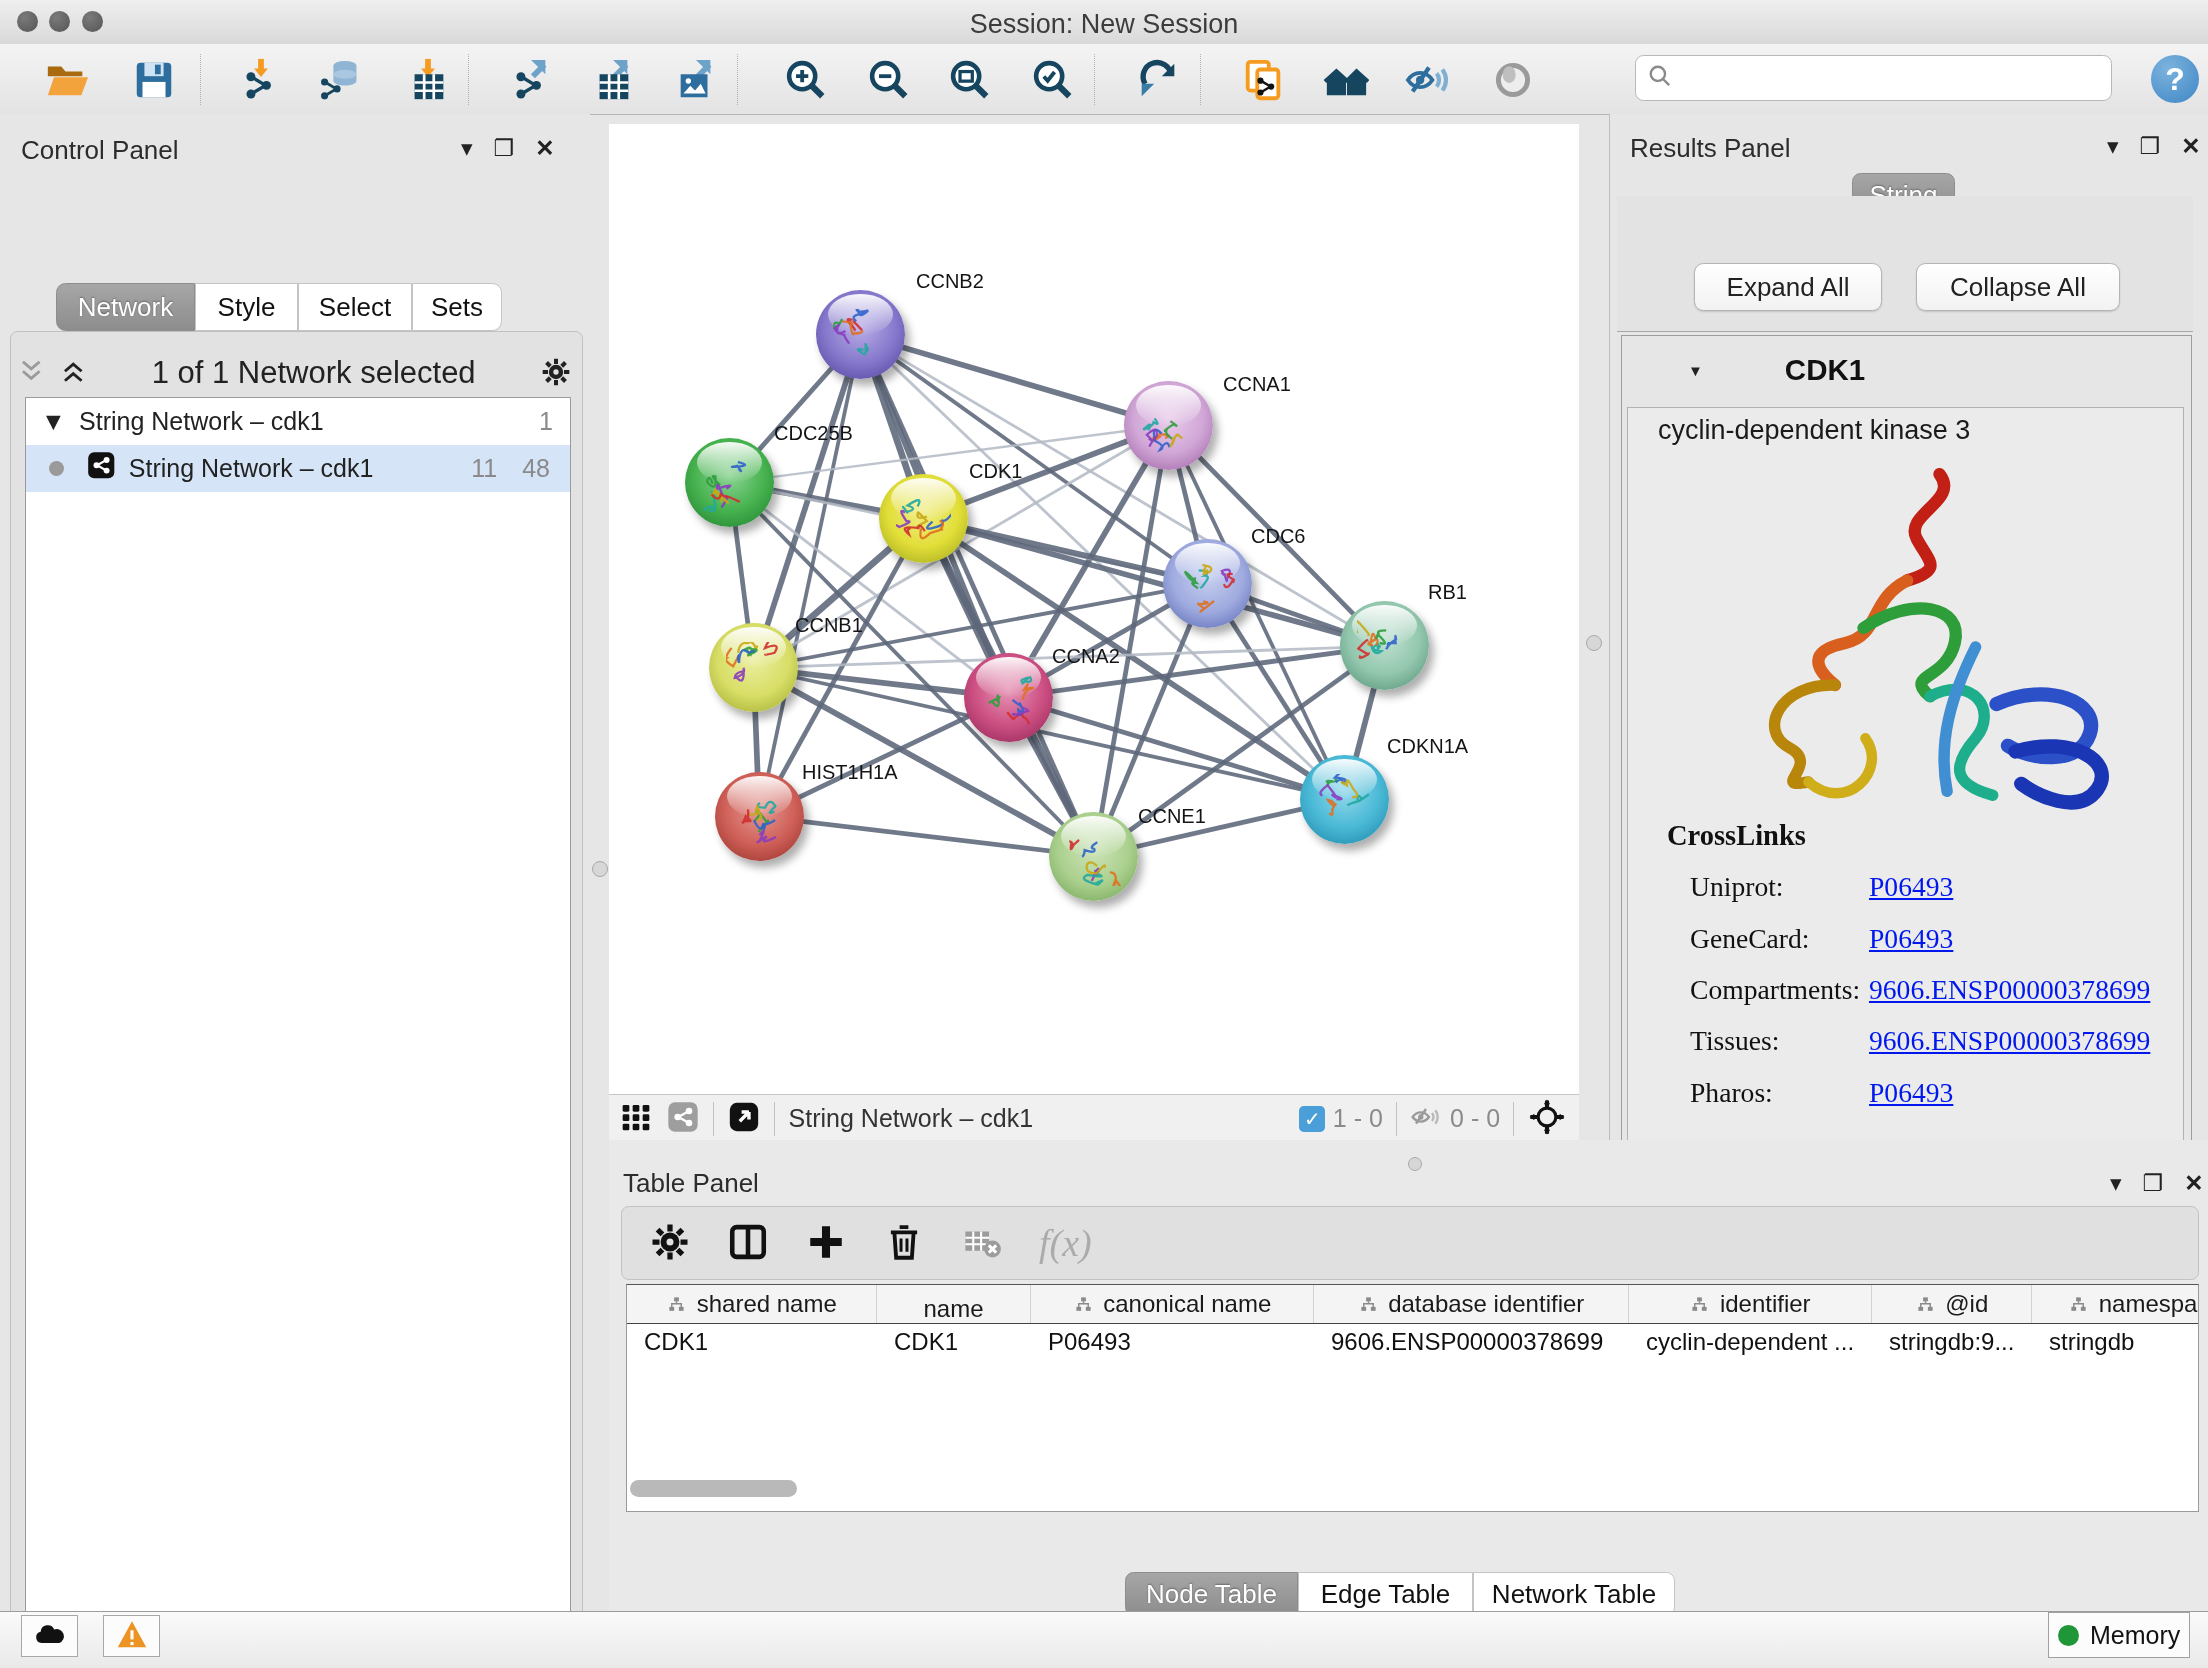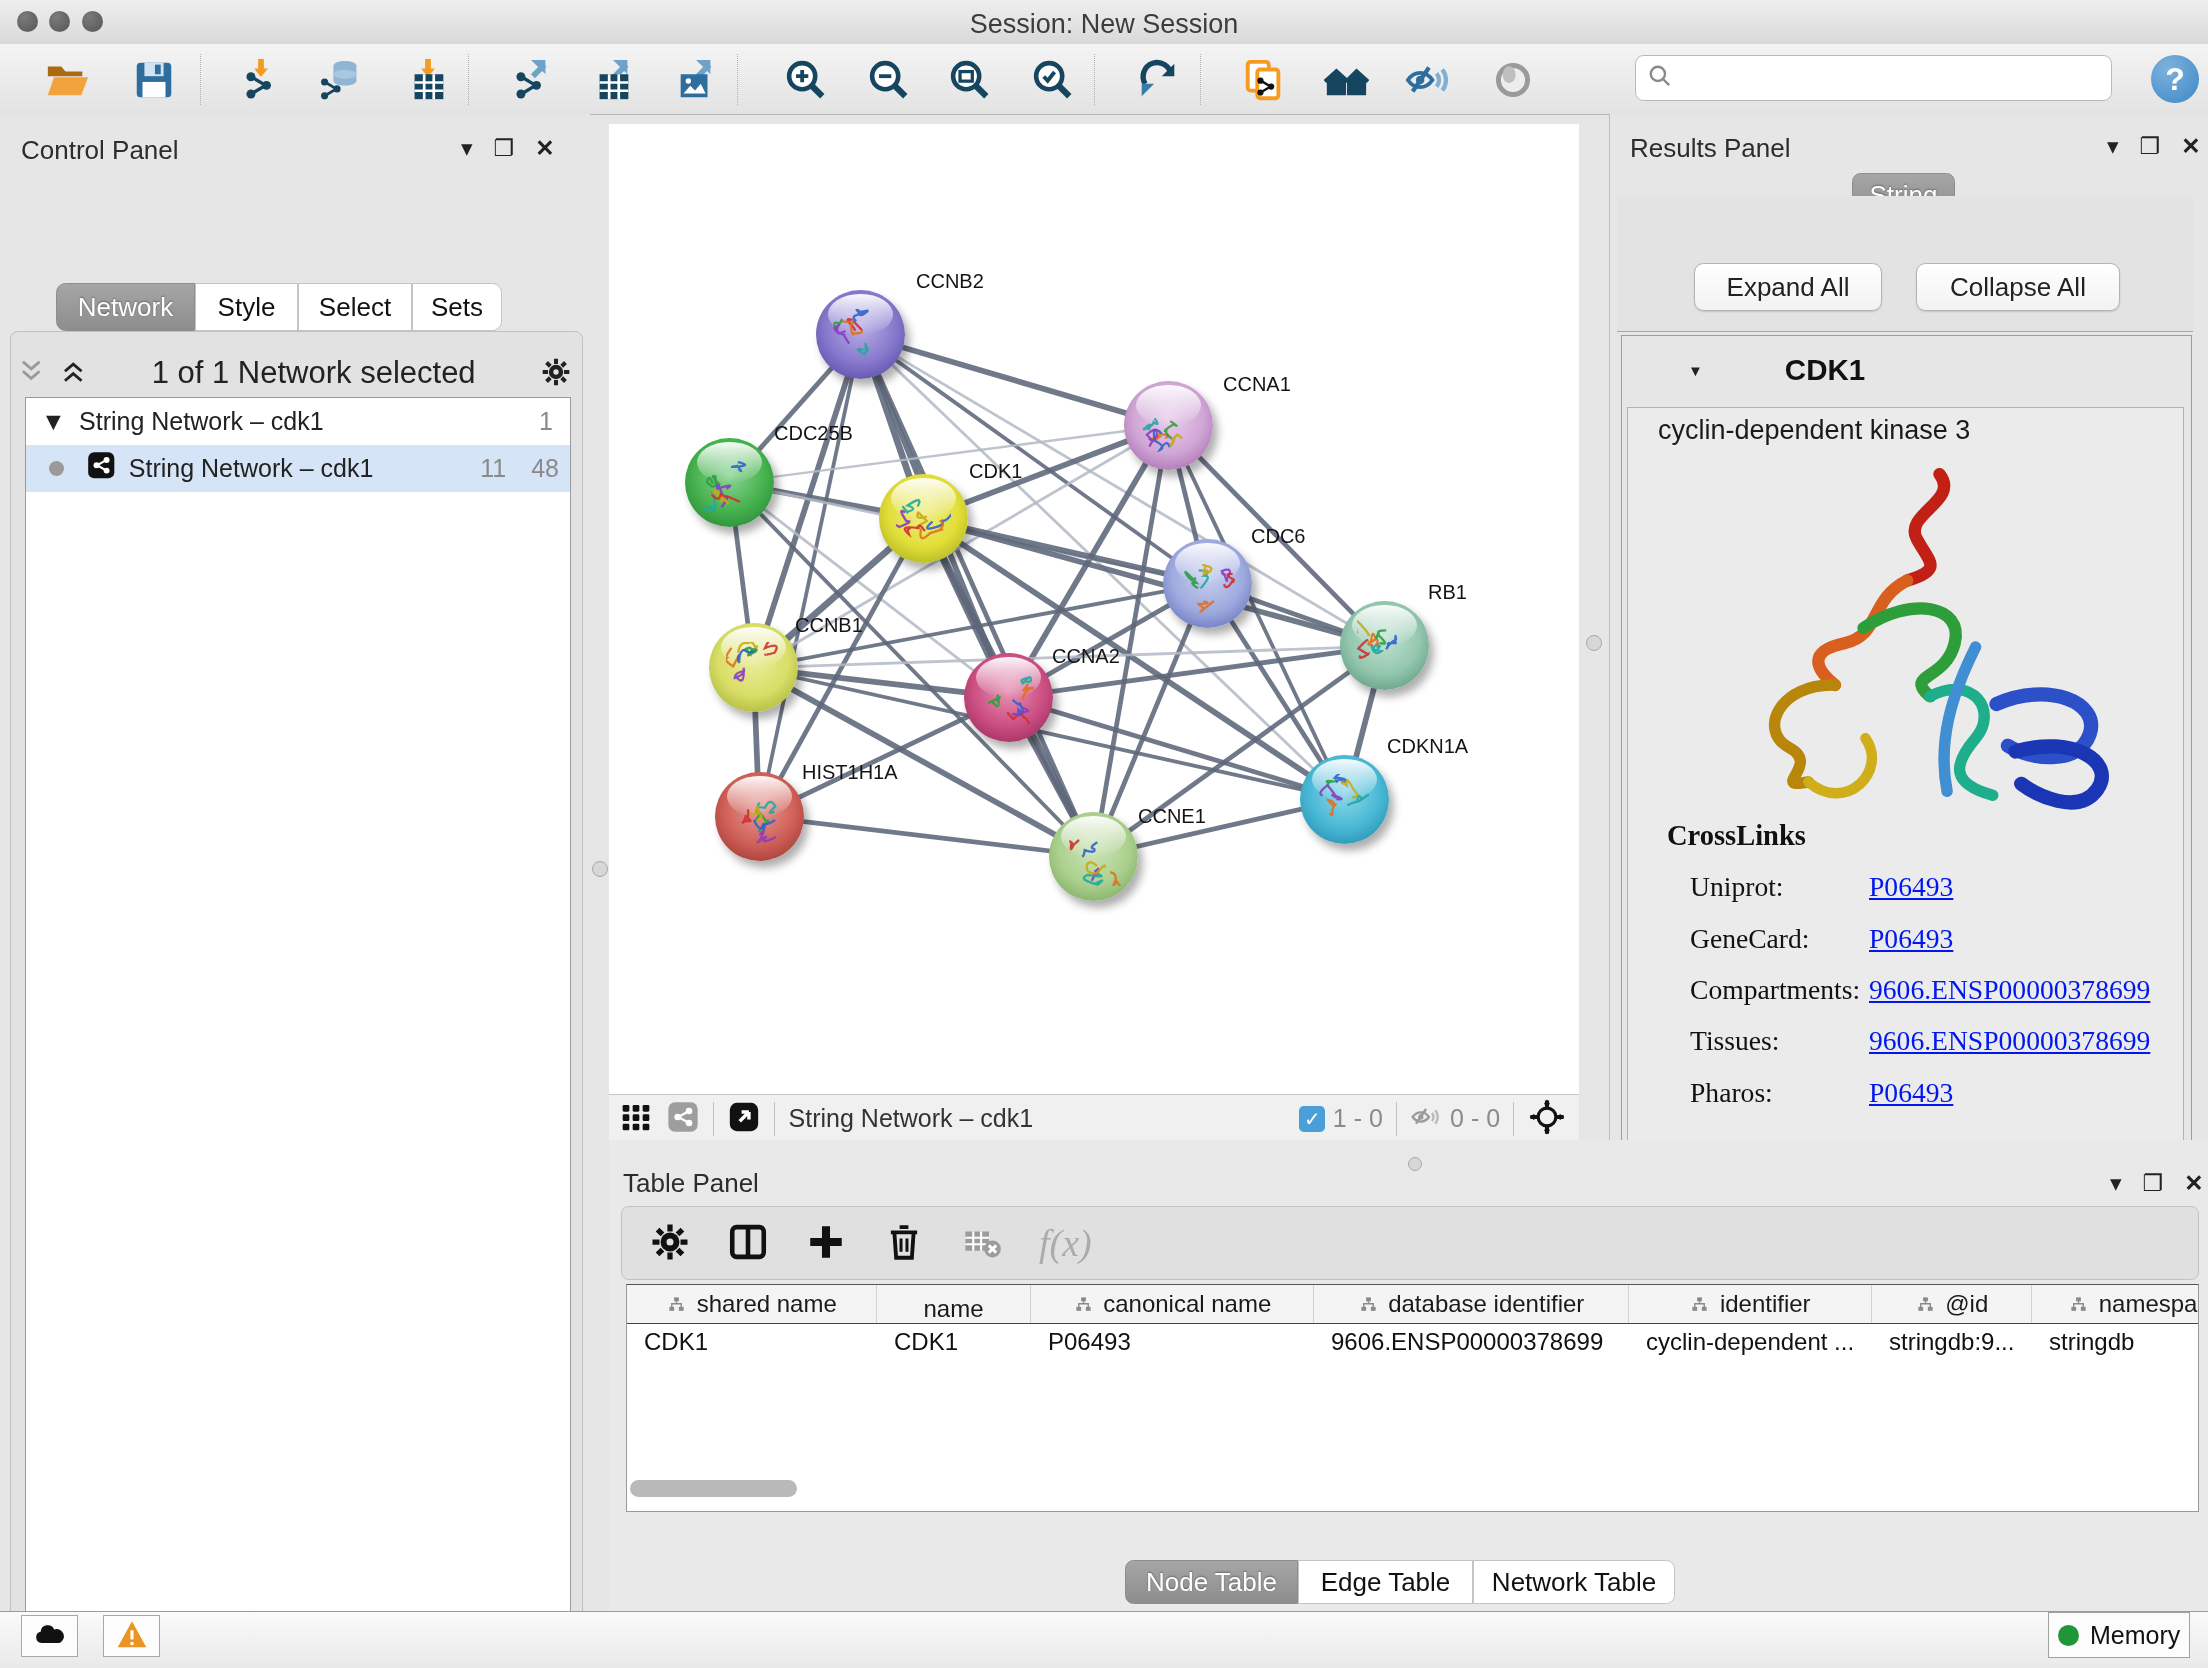--- a/index.html
+++ b/index.html
@@ -75,21 +75,21 @@
   #tp-toolbar{left:621px;top:1206px;width:1578px;height:74px;background:#e0e0e0;border:1px solid #c2c2c2;border-radius:7.6px;
     display:flex;align-items:center;gap:36px;padding-left:27px;box-sizing:border-box;}
   #tp-table{left:626px;top:1284px;width:1571px;height:226px;background:#fff;border:1px solid #9a9a9a;border-top:1.9px solid #555;overflow:hidden;}
   #tp-header{display:flex;height:38px;background:#f4f4f4;border-bottom:1.9px solid #444;}
   .col-h{display:flex;align-items:center;justify-content:center;gap:9.5px;font-size:24px;color:#1a1a1a;
     border-right:1px solid #d2d2d2;box-sizing:border-box;overflow:hidden;white-space:nowrap;flex:none;}
   #tp-row{display:flex;height:36px;align-items:center;}
   .cell{font-size:24px;color:#111;padding-left:17px;box-sizing:border-box;overflow:hidden;white-space:nowrap;flex:none;}
   #tp-scroll{left:630px;top:1480px;width:167px;height:17px;border-radius:8.6px;background:#b9b9b9;}
   #tp-tabs{left:1125px;top:1560px;display:flex;}
-  #tp-tabs .tab{height:44px;}
+  #tp-tabs .tab{height:44px;margin-top:12px;}
   #tp-tabs .tab:first-child{border-radius:8.6px 0 0 8.6px;}
   #tp-tabs .tab:last-child{border-radius:0 8.6px 8.6px 0;}
   
   #status-bar{left:0;top:1611px;width:2208px;height:57px;background:linear-gradient(#fafafa,#e9e9e9);border-top:1.9px solid #9c9c9c;}
   .sb-btn{top:1615px;width:55px;height:40px;background:#fcfcfc;border:1.9px solid #a8a8a8;
     display:flex;align-items:center;justify-content:center;}
   #memory-btn{left:2048px;top:1612px;width:140px;height:44px;background:#fcfcfc;border:1.9px solid #a0a0a0;
     display:flex;align-items:center;justify-content:center;gap:11.4px;font-size:25px;color:#111;}
   #memory-dot{width:21px;height:21px;border-radius:50%;background:#1f9638;}
 </style>
@@ -333,21 +333,21 @@
               <g stroke="#fff" stroke-width="1.8">
                 <path d="M8.5 12l8-4.5M8.5 12l8 4.5"></path>
               </g>
               <circle cx="8" cy="12" r="2.5" fill="#fff"></circle>
               <circle cx="16.5" cy="7.5" r="2.5" fill="#fff"></circle>
               <circle cx="16.5" cy="16.5" r="2.5" fill="#fff"></circle>
             </svg>
         </span>
         <span style="flex:1">String Network – cdk1</span>
         <span class="count" style="margin-right:25px">11</span>
-        <span class="count" style="margin-right:11px">48</span>
+        <span class="count" style="margin-right:20px">48</span>
       </div>
     </div>
   </div>
 
   <div class="abs split-dot" style="left:592px;top:861px"></div>
 
   <div class="abs" id="net-canvas">
       <svg width="970" height="970" style="position:absolute;left:0;top:0" viewBox="0 0 1020 1020">
         <line x1="265" y1="222" x2="588" y2="317" stroke="#5c6779" stroke-width="6" stroke-opacity="0.88"></line>
         <line x1="265" y1="222" x2="127" y2="377" stroke="#5c6779" stroke-width="5" stroke-opacity="0.88"></line>

